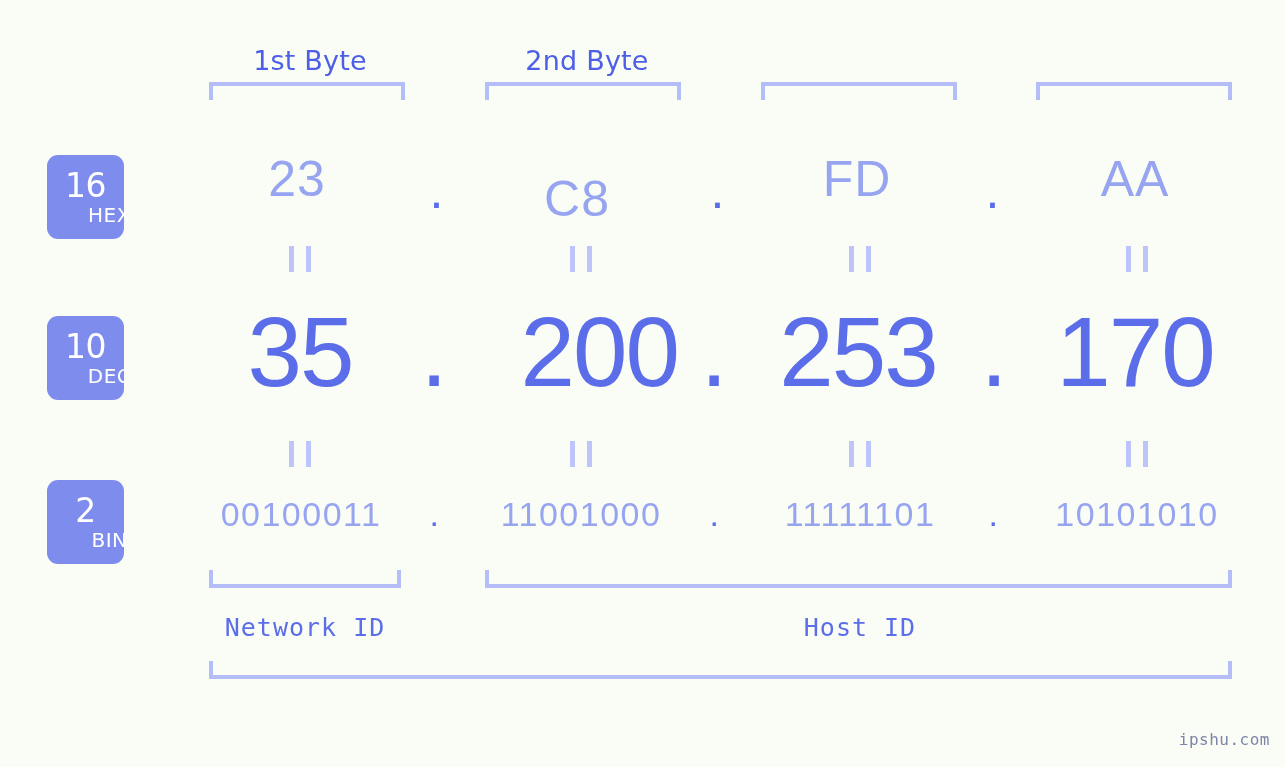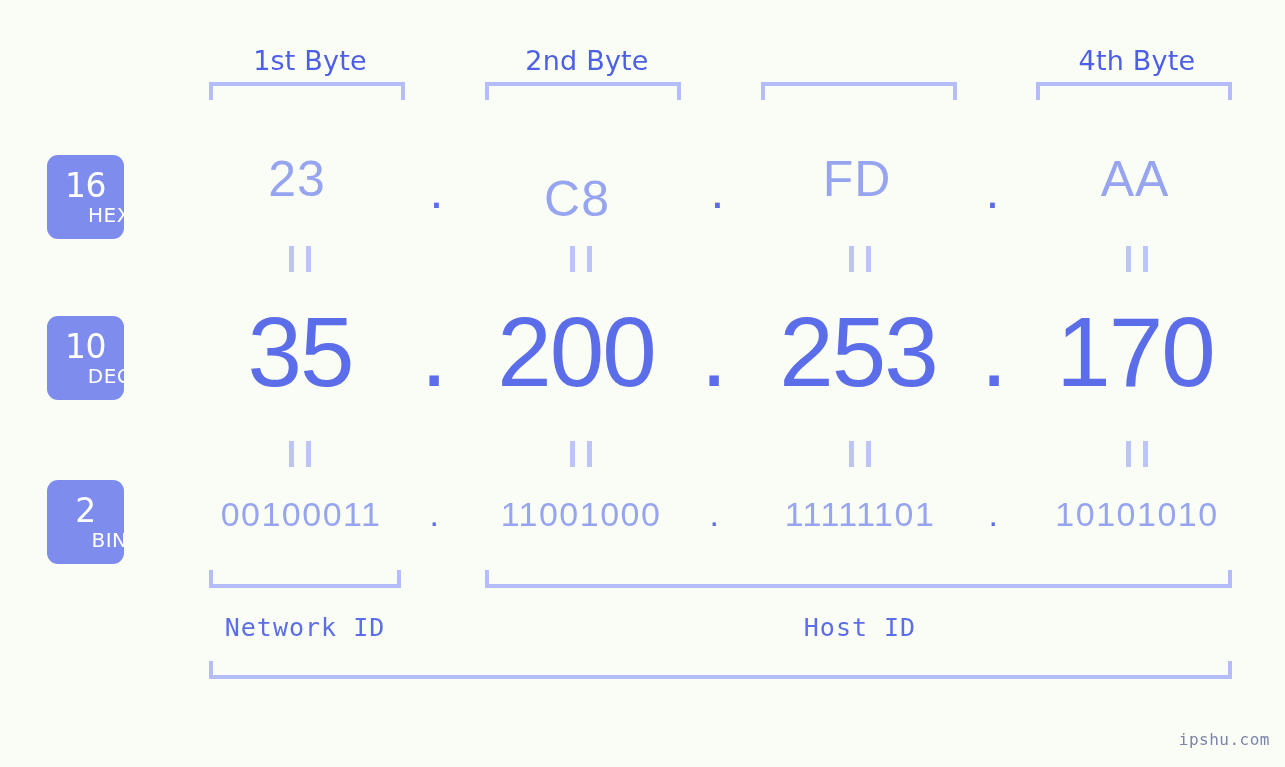--- a/index.html
+++ b/index.html
@@ -170,21 +170,20 @@
     letter-spacing: 0.5px;
   }
 </style>
 </head>
 <body>
 
 <div id="stage">
 
   <div class="byte-label" style="left:200px;">1st Byte</div>
   <div class="byte-label" style="left:477px;">2nd Byte</div>
-  <div class="byte-label" style="left:1027px;">4th Byte</div>
 
   <div class="bracket-down" style="left:209px;  top:82px; width:196px;"></div>
   <div class="bracket-down" style="left:485px;  top:82px; width:196px;"></div>
   <div class="bracket-down" style="left:761px;  top:82px; width:196px;"></div>
   <div class="bracket-down" style="left:1036px; top:82px; width:196px;"></div>
 
   <div class="badge" style="top:155px;">
     <span class="num">16</span>
     <span class="word">HEX</span>
   </div>
@@ -217,21 +216,21 @@
     </div>
 
   <div class="badge" style="top:316px;">
     <span class="num">10</span>
     <span class="word">DEC</span>
   </div>
 
   <div class="dec-row">
     <div class="cell" style="left:232px; width:136px;">35</div>
     <div class="cell" style="left:399px; width:68px;">.</div>
-    <div class="cell" style="left:474px; width:204px;">200</div>
+    <div class="cell" style="left:474px; width:204px;text-align:right;">200</div>
     <div class="cell" style="left:679px; width:68px;">.</div>
     <div class="cell" style="left:756px; width:204px;">253</div>
     <div class="cell" style="left:959px; width:68px;">.</div>
     <div class="cell" style="left:1033px; width:204px;">170</div>
   </div>
 
   <div class="eqmark" style="left:289px; top:441px;">
       <i></i>
       <i></i>
     </div>

